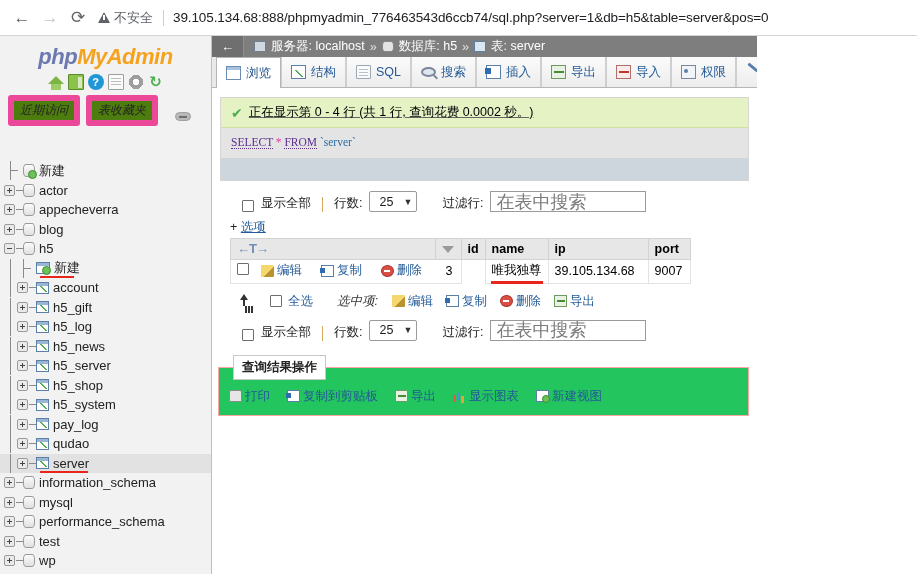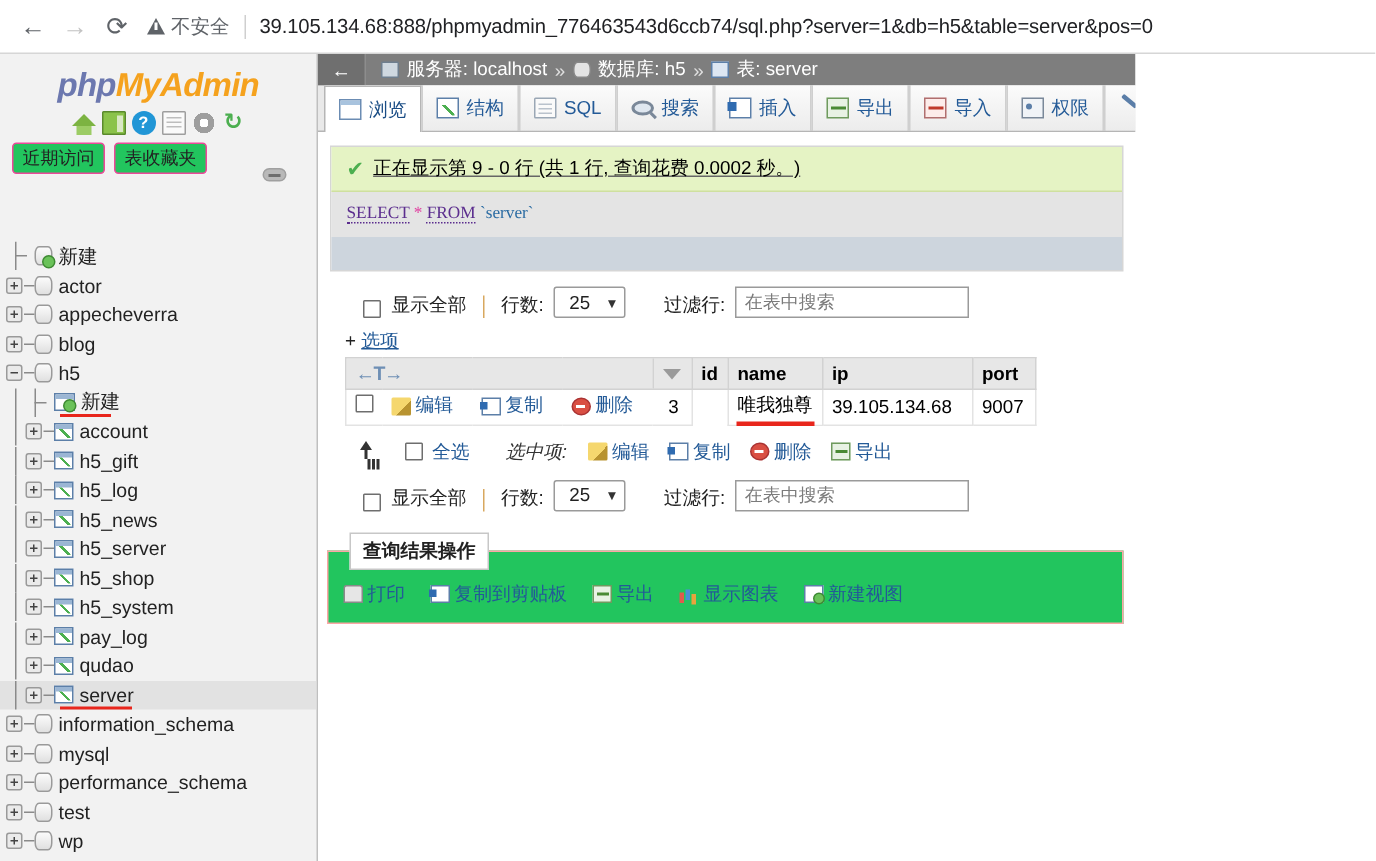--- a/index.html
+++ b/index.html
@@ -116,26 +116,27 @@
   .ic-gear { background: radial-gradient(circle at 50% 50%, #fff 0 3px, #9e9e9e 3px 7px, transparent 7px); border-radius:50%;}
   .ic-refresh { color:#4caf50; font-size:15px; line-height:16px; text-align:center; font-weight:bold;}
 
   .quick-tabs {
     display: flex;
     gap: 6px;
     padding: 0 0 4px 8px;
     font-size: 12px;
   }
   .quick-tab {
-    border: 1px solid #ec4899;
-    background: #22c55e;
+    border: 6px solid #ec4899;
+    background: #4d7c0f;
     border-radius: 3px;
     padding: 2px 6px 3px;
     color: #222;
     line-height: 1.2;
+    font-style: italic;
   }
   .collapse-handle {
     position: absolute;
     right: 20px; top: 76px;
     width: 16px; height: 9px;
     background: #b9b9b9;
     border-radius: 5px;
     border: 1px solid #a0a0a0;
   }
   .collapse-handle::after {
@@ -418,21 +419,21 @@
   }
   .caret { font-size: 9px; color: #333; }
   .txt-in {
     border: 1px solid #9a9a9a;
     background: #fff;
     height: 21px;
     width: 156px;
     display: flex;
     align-items: center;
     padding-left: 5px;
-    font-size: 12px;
+    font-size: 18px;
     color: #7b7b7b;
   }
   .options-link {
     padding: 7px 0 2px 18px;
     font-size: 12.5px;
     color: #235a97;
   }
   .options-link .plus { color:#222; }
   .options-link .u { text-decoration: underline; }
 
@@ -765,21 +766,21 @@
           <span class="tabico ti-trig"></span>
           <span>触发器</span>
         </div>
       </div>
 
     <div id="content">
 
       <div class="result-box">
         <div class="msg-success">
           <span class="check">✔</span>
-          <span class="underline">正在显示第 9 - 0 行 (共 1 行, 查询花费 0.0002 秒。)</span>
+          <span class="underline">正在显示第 0 - 4 行 (共 1 行, 查询花费 0.0002 秒。)</span>
         </div>
         <div class="sql-area">
           <span class="kw">SELECT</span>
           <span class="star">*</span>
           <span class="kw">FROM</span>
           <span class="tbl">`server`</span>
         </div>
         <div class="sql-foot"></div>
       </div>
 

